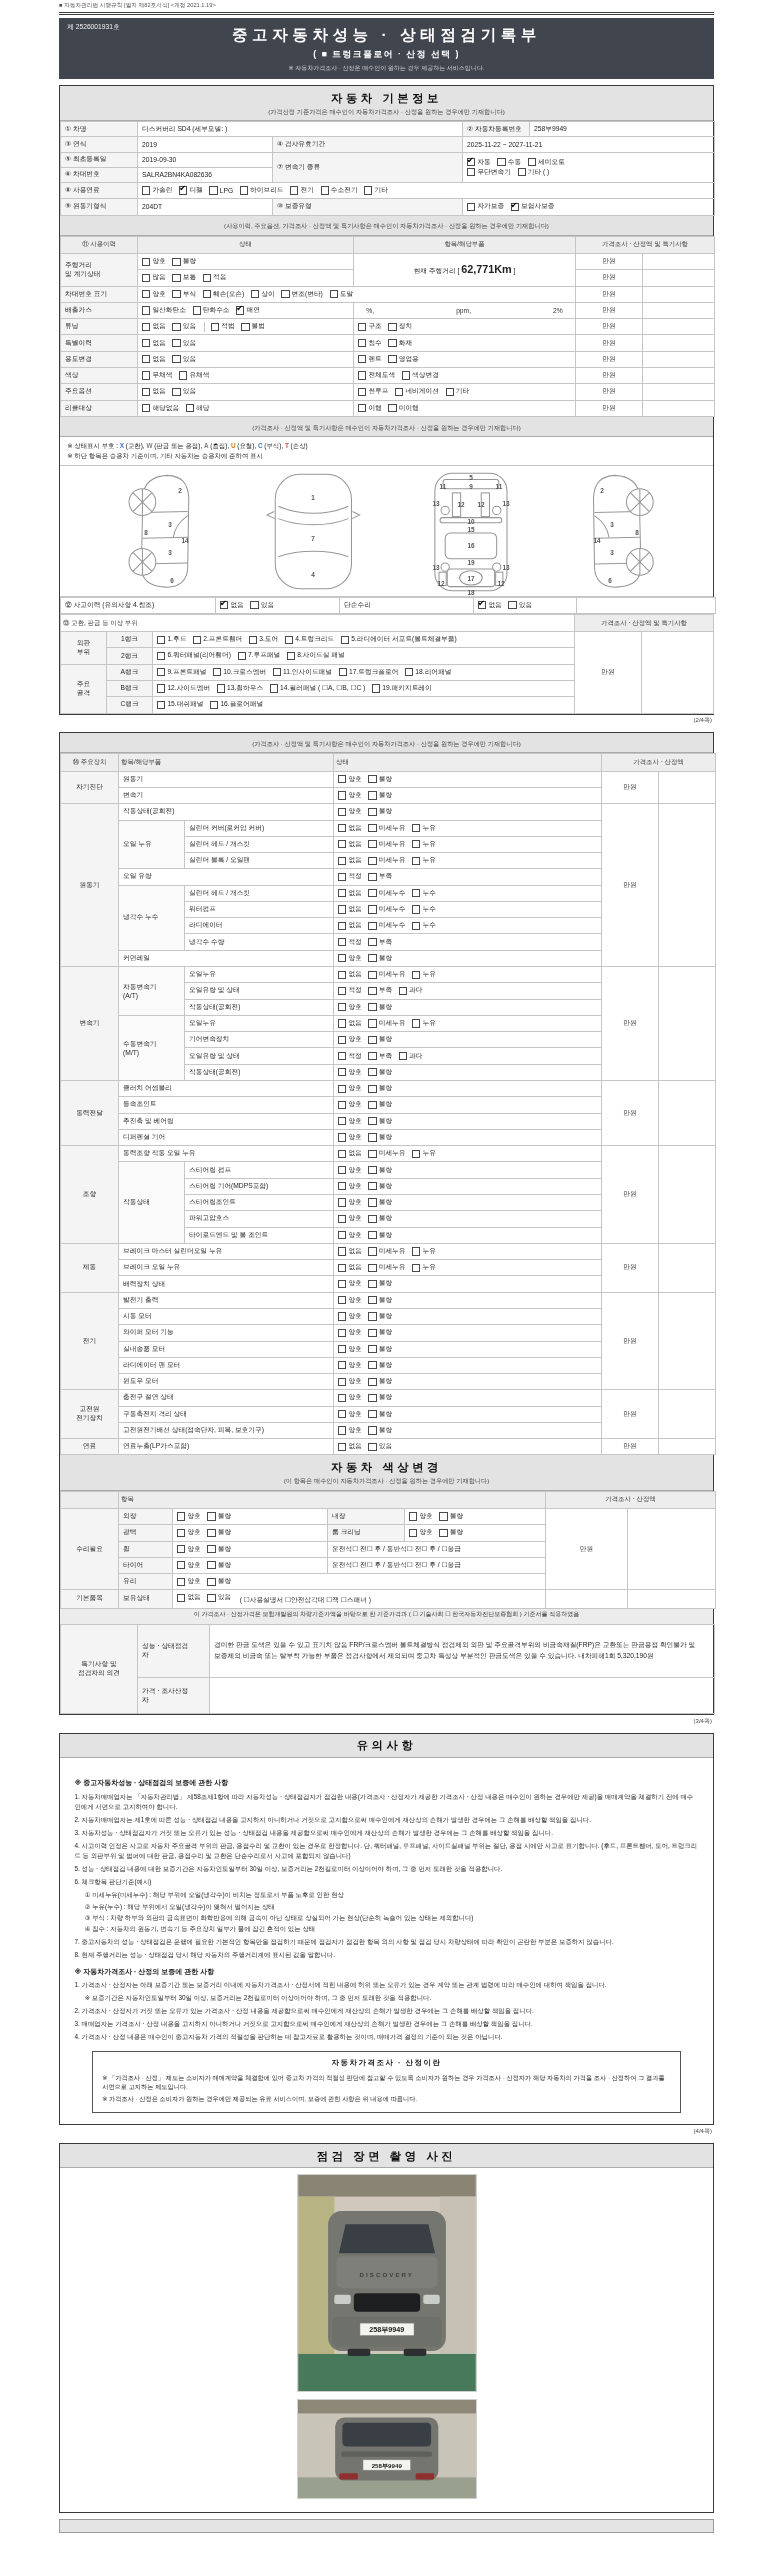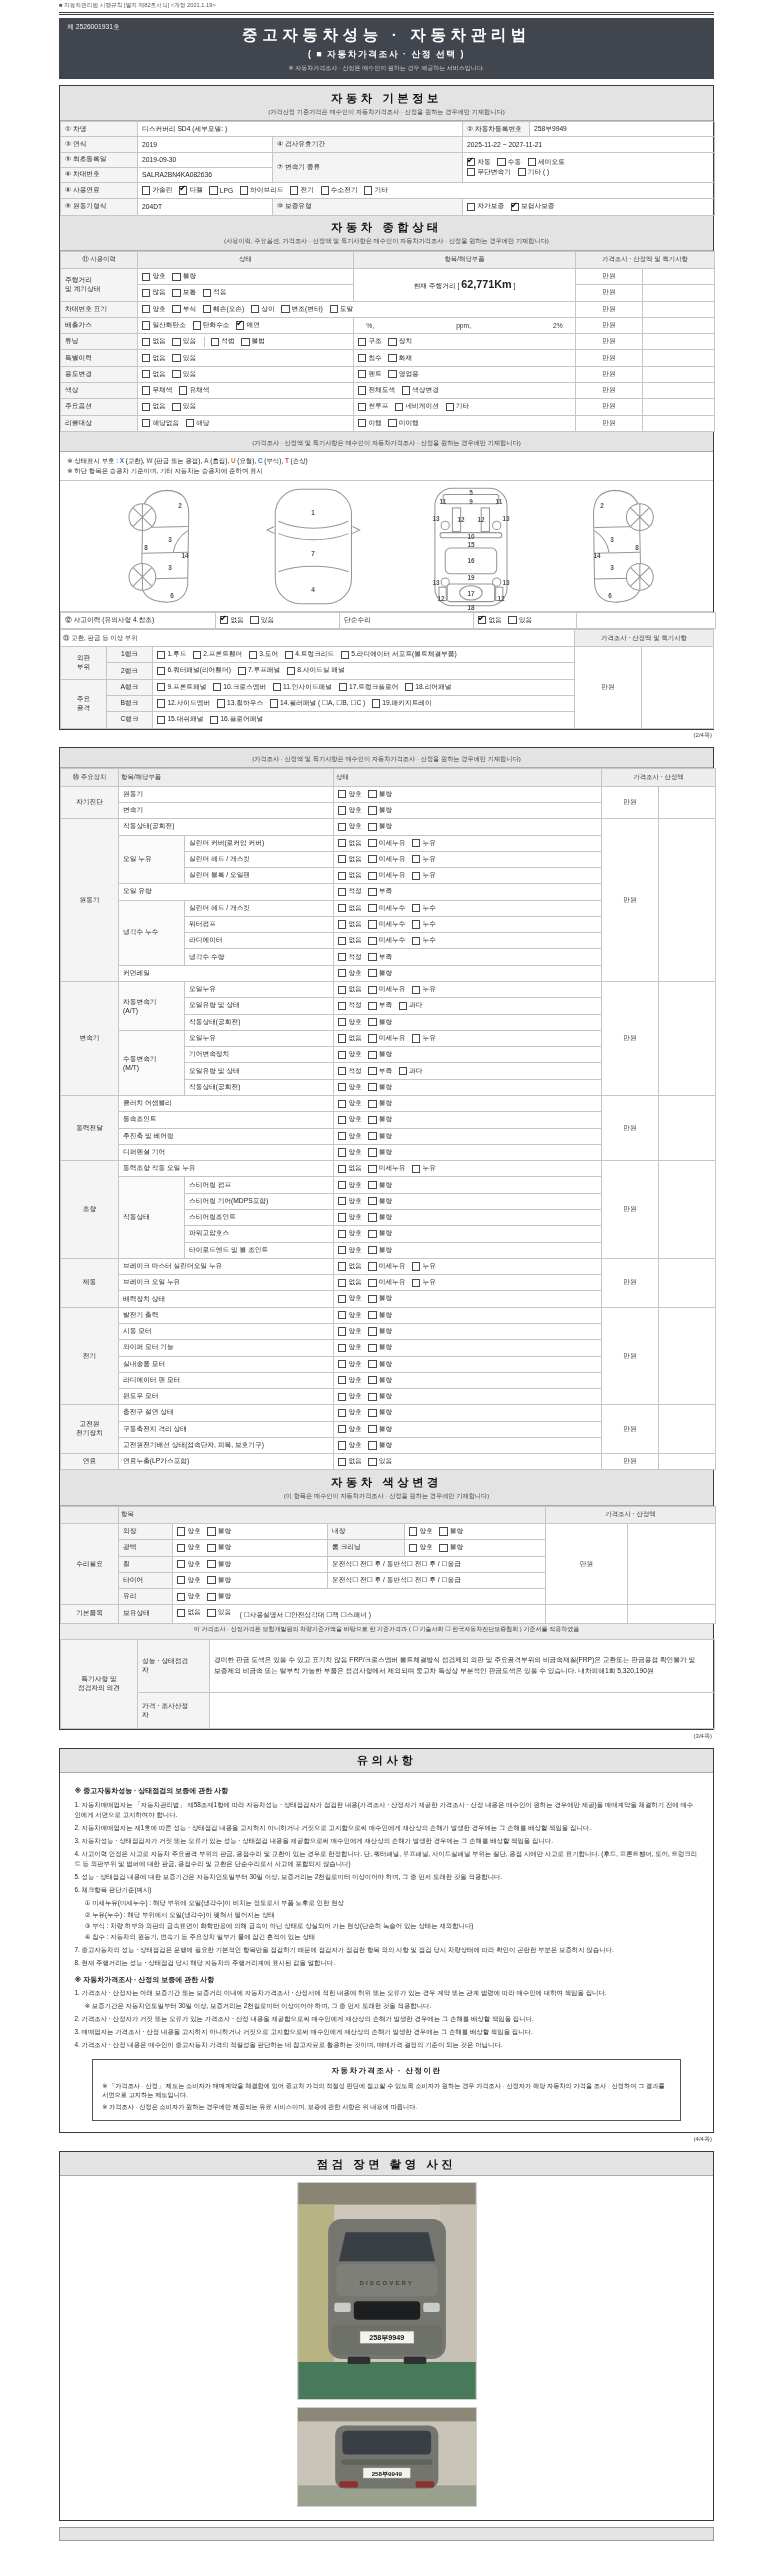--- a/index.html
+++ b/index.html
@@ -39,21 +39,21 @@
   .legend{padding:4.1px 7.2px 3.6px;border-bottom:0.5px solid #c6c6c6;font-size:6.4px;line-height:1.55;background:#fff;}
   .diagram{position:relative;height:130px;border-bottom:0.5px solid #c6c6c6;background:#fff;}
   .dnum{position:absolute;font-size:6.4px;font-weight:bold;color:#555;transform:translate(-50%,-50%);}
   .pagemarker{text-align:right;font-size:6px;color:#444;padding:1.5px 2.1px 1px;}
   .finalrow{background:#ececec;border-top:1px solid #3a3a3a;padding:4.6px 0 1px;text-align:center;font-size:9.3px;font-weight:bold;letter-spacing:1px;}
   .digit{display:inline-block;width:10.3px;height:12.4px;border:0.5px solid #999;background:#f9f9f9;line-height:12.4px;font-size:7.7px;font-weight:bold;margin:0 1px;vertical-align:middle;text-align:center;letter-spacing:0;}
   .funit{font-size:7.7px;letter-spacing:0;margin-left:2.1px;}
   .fnote{background:#ececec;text-align:center;font-size:6px;color:#333;padding:1.5px 0 4.6px;letter-spacing:0;}
   table.spec td{height:30px;}
   td.spectxt{font-size:6.4px;line-height:1.6;color:#222;}
-  .nbody{padding:7.2px 14.4px 9.3px;font-size:6.4px;line-height:1.62;color:#222;}
+  .nbody{padding:7.2px 14.4px 9.3px;font-size:6.4px;line-height:1.62;color:#222;margin-top:7px;}
   .nsect{font-weight:bold;margin:5.2px 0 3.1px;font-size:7px;}
   .nitem{margin:2.6px 0;}
   .nsub{margin:1px 0 1px 10.3px;}
   .pib{border:1px solid #555;margin:8.2px 17.5px 2.1px;padding:5.2px 9.3px 6.2px;}
   .pibtitle{text-align:center;font-weight:bold;font-size:7.5px;letter-spacing:1.5px;margin-bottom:3.6px;}
   .pibline{font-size:6.2px;margin:2.1px 0;line-height:1.55;}
   .photowrap{padding:6.2px 0 7.2px;text-align:center;}
   .photo{display:block;margin:0 auto 6.2px;border:0.5px solid #cfcfcf;}
   .signbox{border:0.5px solid #9a9a9a;background:#e4e4e4;margin-top:6.2px;padding:5.2px 11.3px 6.2px;}
 </style>
@@ -61,22 +61,22 @@
 <body>
 
 <div class="page">
   <div class="topline">■ 자동차관리법 시행규칙 [별지 제82호서식] &lt;개정 2021.1.19&gt;</div>
   <div class="toprule"></div>
 
   <div class="form">
 
     <div class="titlebox">
       <div class="docno">제 2526001931호</div>
-      <div class="title">중고자동차성능 · 자동차관리법</div>
-      <div class="subtitle">( ■ 자동차가격조사 · 산정 선택 )</div>
+      <div class="title">중고자동차성능 · 상태점검기록부</div>
+      <div class="subtitle">( ■ 트렁크플로어 · 산정 선택 )</div>
       <div class="titlenote">※ 자동차가격조사 · 산정은 매수인이 원하는 경우 제공하는 서비스입니다.</div>
     </div>
 
     <div class="box">
       <div class="sechead">
         <div class="sectitle">자동차 기본정보</div>
         <div class="secnote">(가격산정 기준가격은 매수인이 자동차가격조사 · 산정을 원하는 경우에만 기재합니다)</div>
       </div>
       <table class="tbl">
         <colgroup>
@@ -161,21 +161,20 @@
                   <span>자가보증</span>
                 </span><span class="opt">
                   <span class="bx on"></span>
                   <span>보험사보증</span>
                 </span></td>
         </tr>
       </tbody>
         </table>
 
       <div class="sechead">
-        <div class="sectitle">자동차 종합상태</div>
         <div class="secnote">(사용이력, 주요옵션, 가격조사 · 산정액 및 특기사항은 매수인이 자동차가격조사 · 산정을 원하는 경우에만 기재합니다)</div>
       </div>
       <table class="tbl">
         <colgroup>
             <col style="width:77px">
             <col style="width:216px">
             <col style="width:222px">
             <col style="width:67px">
             <col style="width:72px">
           </colgroup>

